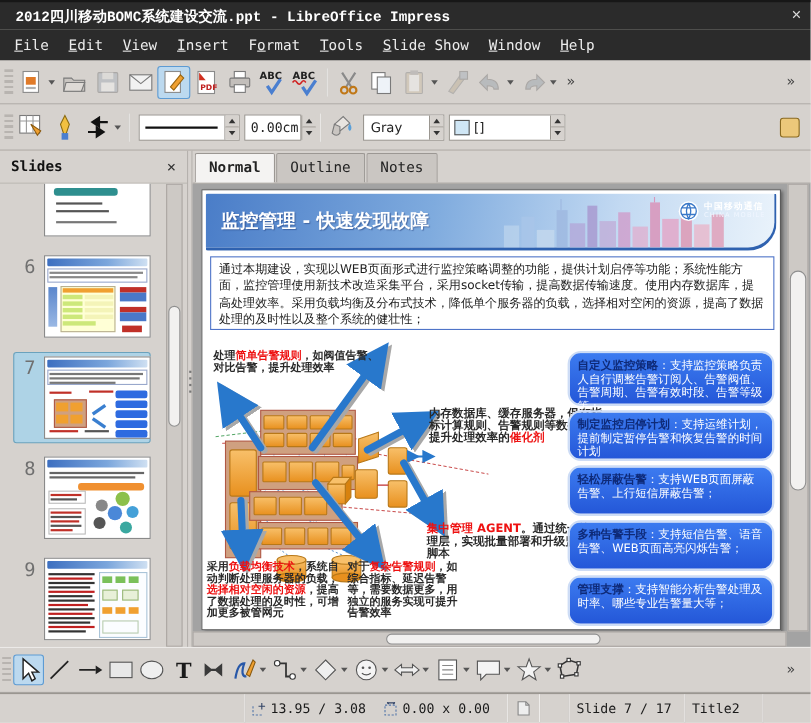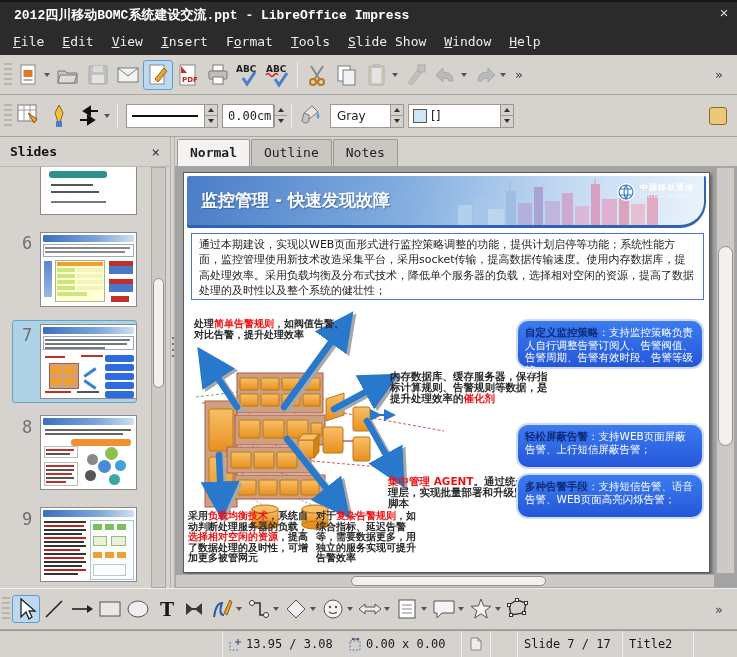--- a/index.html
+++ b/index.html
@@ -618,25 +618,31 @@
 
           <div class="anno a-simple"><span>处理</span><span class="red">简单告警规则</span><span>，如阀值告警、对比告警，提升处理效率</span></div>
           <div class="anno a-memdb"><span>内存数据库、缓存服务器，保存指标计算规则、告警规则等数据，是提升处理效率的</span><span class="red">催化剂</span></div>
           <div class="anno a-agent"><span class="red">集中管理 AGENT</span><span>。通过统一管理层，实现批量部署和升级监控脚本</span></div>
           <div class="anno a-load"><span>采用</span><span class="red">负载均衡技术</span><span>，系统自动判断处理服务器的负载，</span><span class="red">选择相对空闲的资源</span><span>，提高了数据处理的及时性，可增加更多被管网元</span></div>
           <div class="anno a-complex"><span>对于</span><span class="red">复杂告警规则</span><span>，如综合指标、延迟告警等，需要数据更多，用独立的服务实现可提升告警效率</span></div>
 
           <div class="callout co1">
             <b>自定义监控策略</b><span>：支持监控策略负责人自行调整告警订阅人、告警阀值、告警周期、告警有效时段、告警等级等；</span>
           </div>
+          <div class="callout co2">
+            <b>制定监控启停计划</b><span>：支持运维计划，提前制定暂停告警和恢复告警的时间计划</span>
+          </div>
           <div class="callout co4">
             <b>多种告警手段</b><span>：支持短信告警、语音告警、WEB页面高亮闪烁告警；</span>
           </div>
           <div class="callout co3">
             <b>轻松屏蔽告警</b><span>：支持WEB页面屏蔽告警、上行短信屏蔽告警；</span>
+          </div>
+          <div class="callout co5">
+            <b>管理支撑</b><span>：支持智能分析告警处理及时率、哪些专业告警量大等；</span>
           </div>
         </div>
 
         <div class="vscroll">
           <div class="sthumb"></div>
         </div>
         <div class="hscroll">
           <div class="sthumb"></div>
         </div>
       </div>

